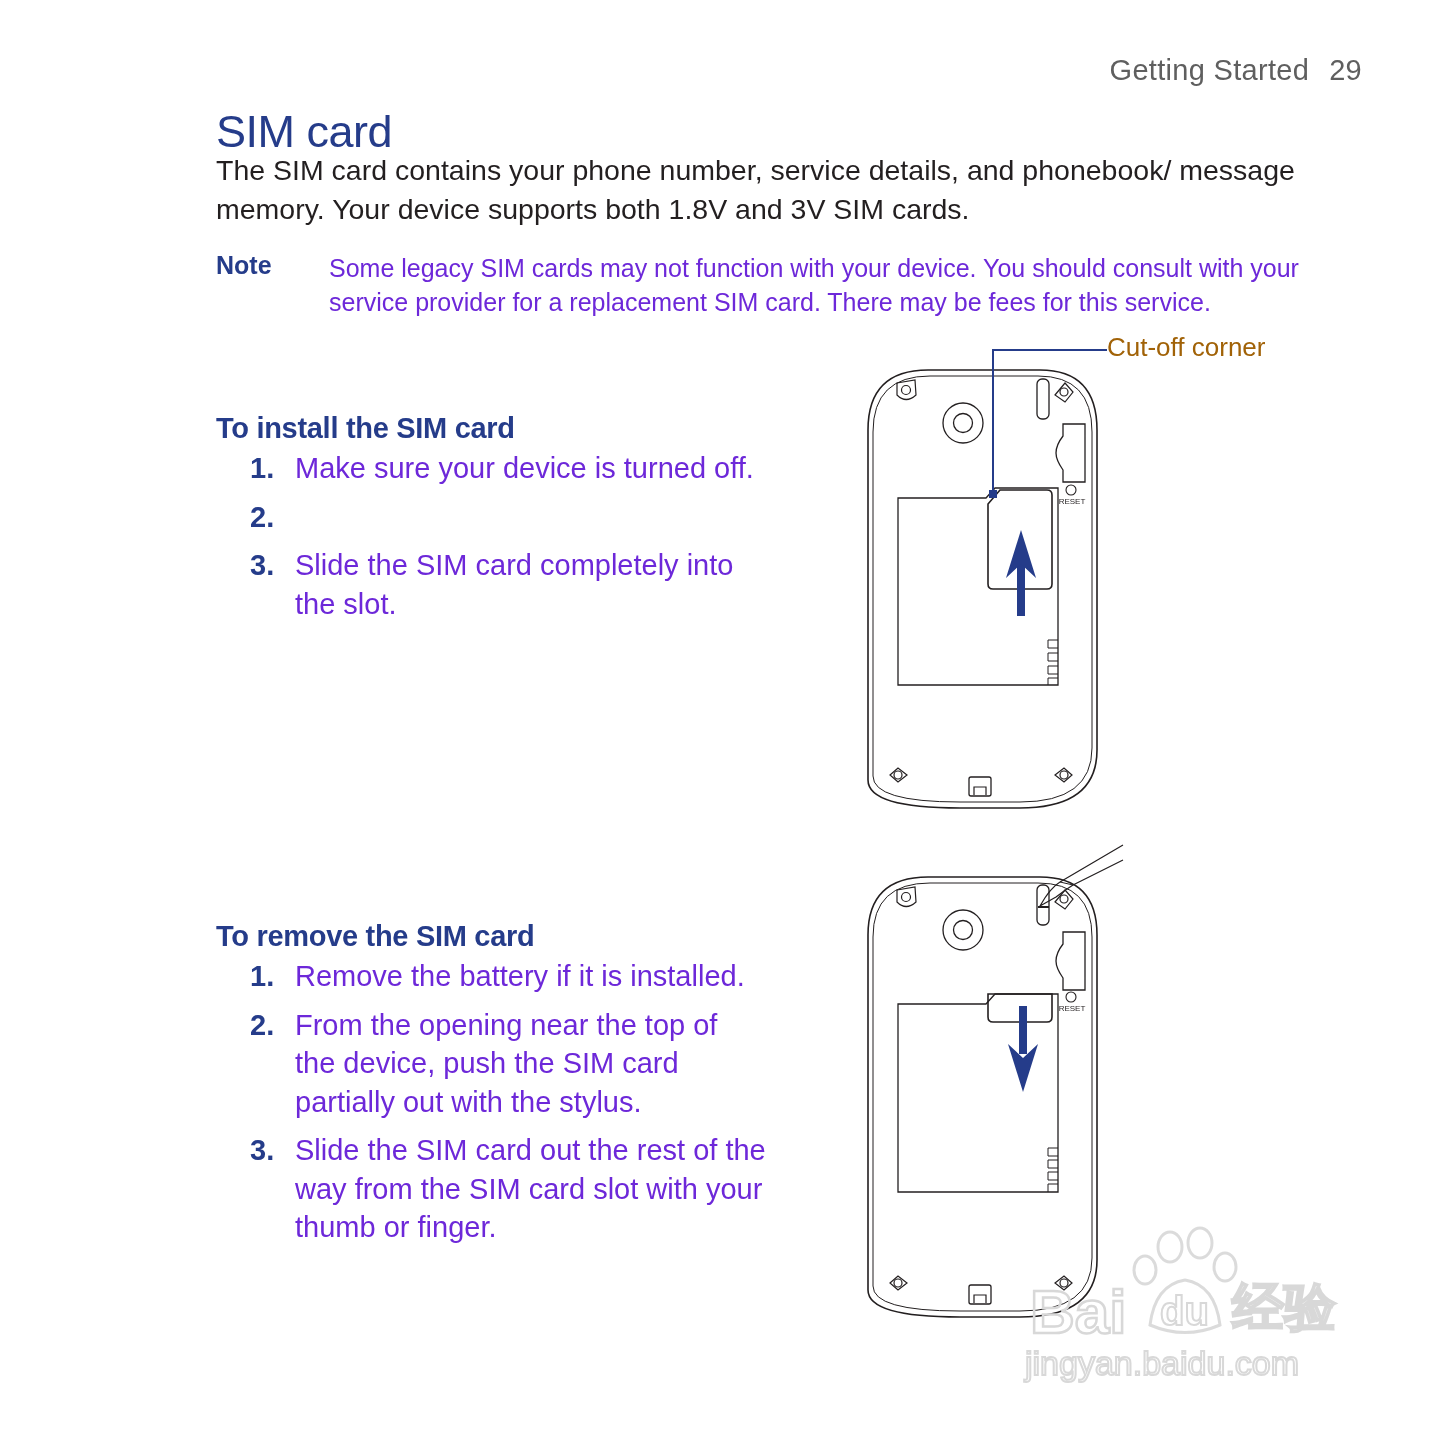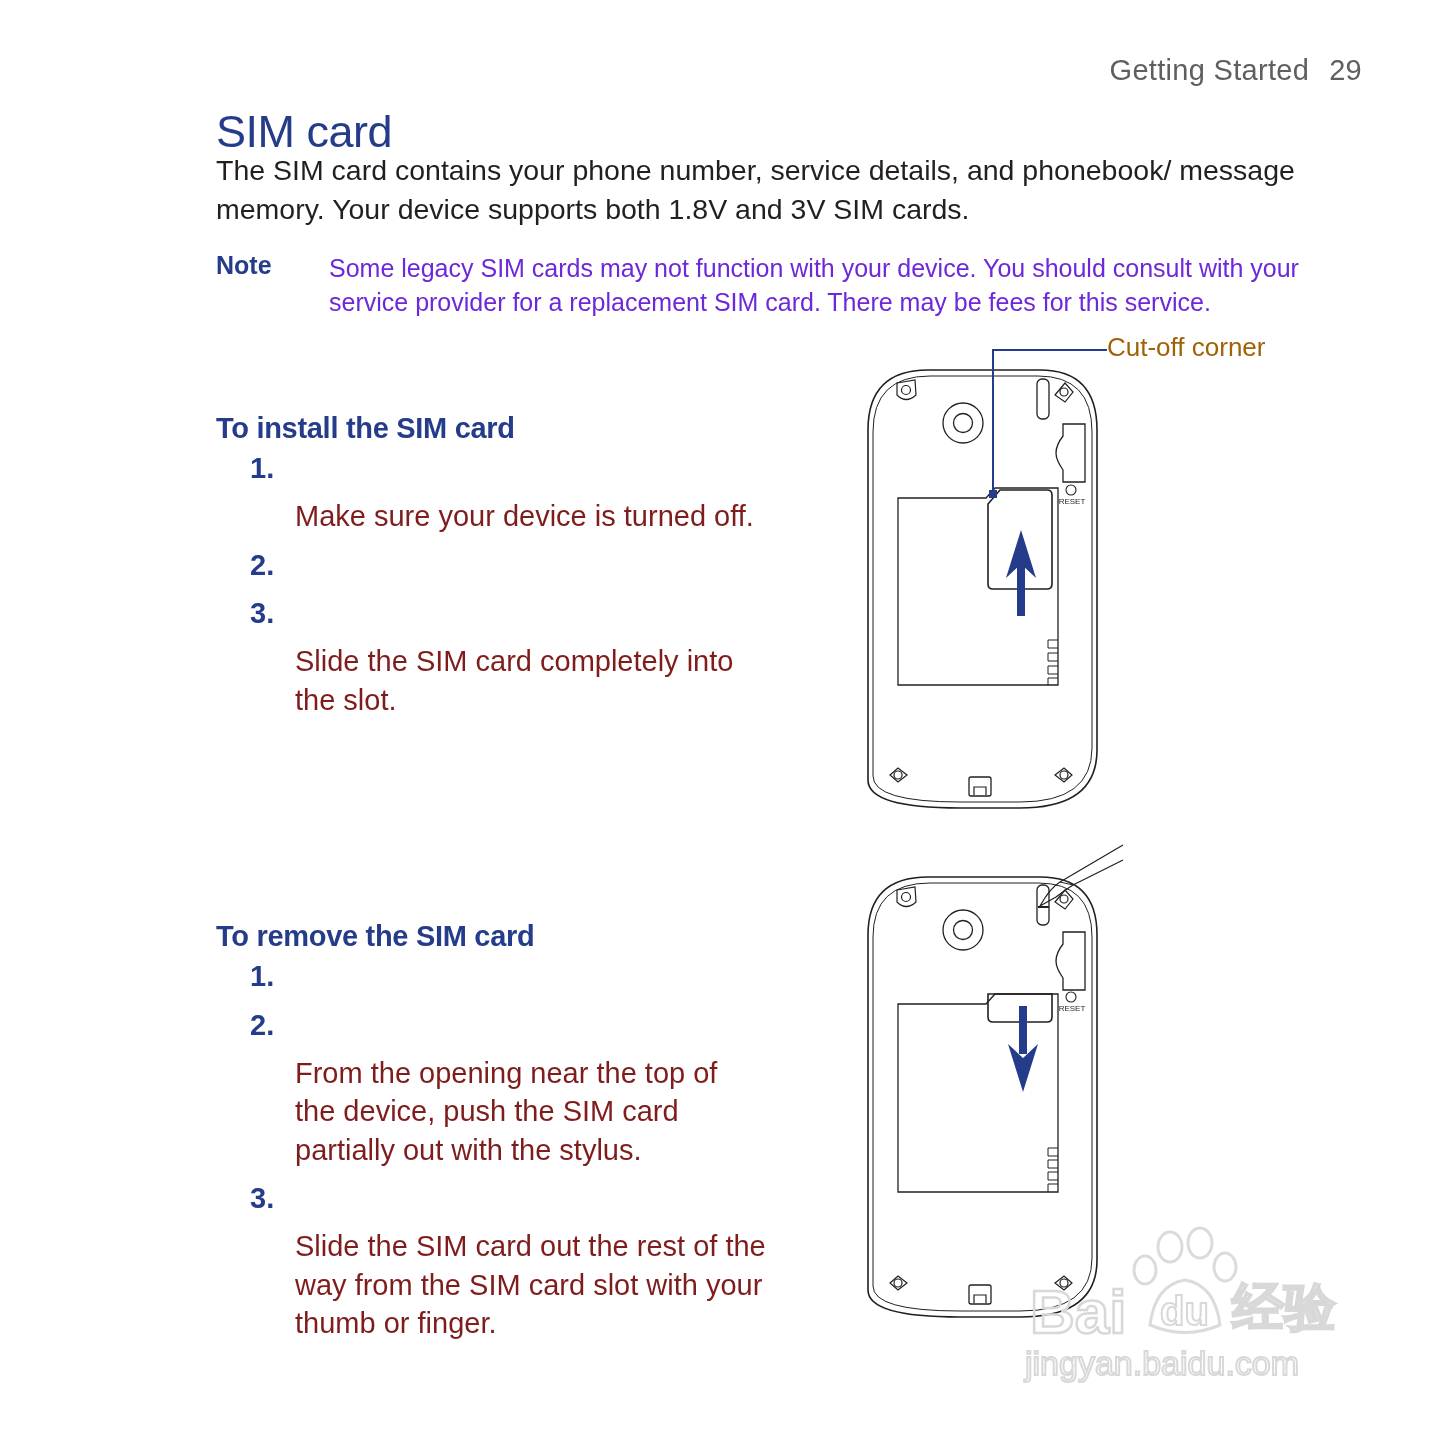--- a/index.html
+++ b/index.html
@@ -12,21 +12,21 @@
   .running-header .pg { margin-left: 20px; }
   .title { left: 216px; top: 106px; font-size: 45px; font-weight: normal; color: #253c8a; letter-spacing: -0.5px; }
   .intro { left: 216px; top: 151px; width: 1080px; font-size: 28.5px; line-height: 39px; color: #231f20; }
   .note-label { left: 216px; top: 251px; font-size: 25px; font-weight: bold; color: #253c8a; }
   .note-text { left: 329px; top: 251px; width: 990px; font-size: 25px; line-height: 34px; color: #6d28d9; }
   .sec-h { font-size: 29px; font-weight: bold; color: #253c8a; letter-spacing: -0.3px; text-align: center; }
   .steps { width: 560px; }
   .step { display: flex; font-size: 29px; line-height: 38.5px; margin-bottom: 10px; }
   .step .num { width: 79px; flex: none; text-align: right; padding-right: 0; box-sizing: border-box; font-weight: bold; color: #253c8a; }
   .step .num span { display: inline-block; width: 45px; text-align: left; }
-  .step .txt { flex: 1; color: #7f1d1d; margin-top: 48px; }
+  .step .txt { flex: 1; color: #6d28d9; }
   .callout { left: 1107px; top: 332px; font-size: 26px; color: #a16207; }
   svg.fig { position: absolute; }
   .watermark { left: 1020px; top: 1225px; width: 340px; height: 160px; }
 </style>
 </head>
 <body>
 
 <div class="abs running-header">
   <span>Getting Started</span><span class="pg">29</span>
 </div>
@@ -49,20 +49,21 @@
   <div class="step">
     <div class="num"><span>3.</span></div>
     <div class="txt" style="max-width:460px">Slide the SIM card completely into the slot.</div>
   </div>
 </div>
 
 <div class="abs sec-h" style="left:216px; top:920px;">To remove the SIM card</div>
 <div class="abs steps" style="left:216px; top:957px;">
   <div class="step">
     <div class="num"><span>1.</span></div>
+    <div class="txt">Remove the battery if it is installed.</div>
   </div>
   <div class="step">
     <div class="num"><span>2.</span></div>
     <div class="txt" style="max-width:430px">From the opening near the top of the device, push the SIM card partially out with the stylus.</div>
   </div>
   <div class="step">
     <div class="num"><span>3.</span></div>
     <div class="txt" style="max-width:475px">Slide the SIM card out the rest of the way from the SIM card slot with your thumb or finger.</div>
   </div>
 </div>

